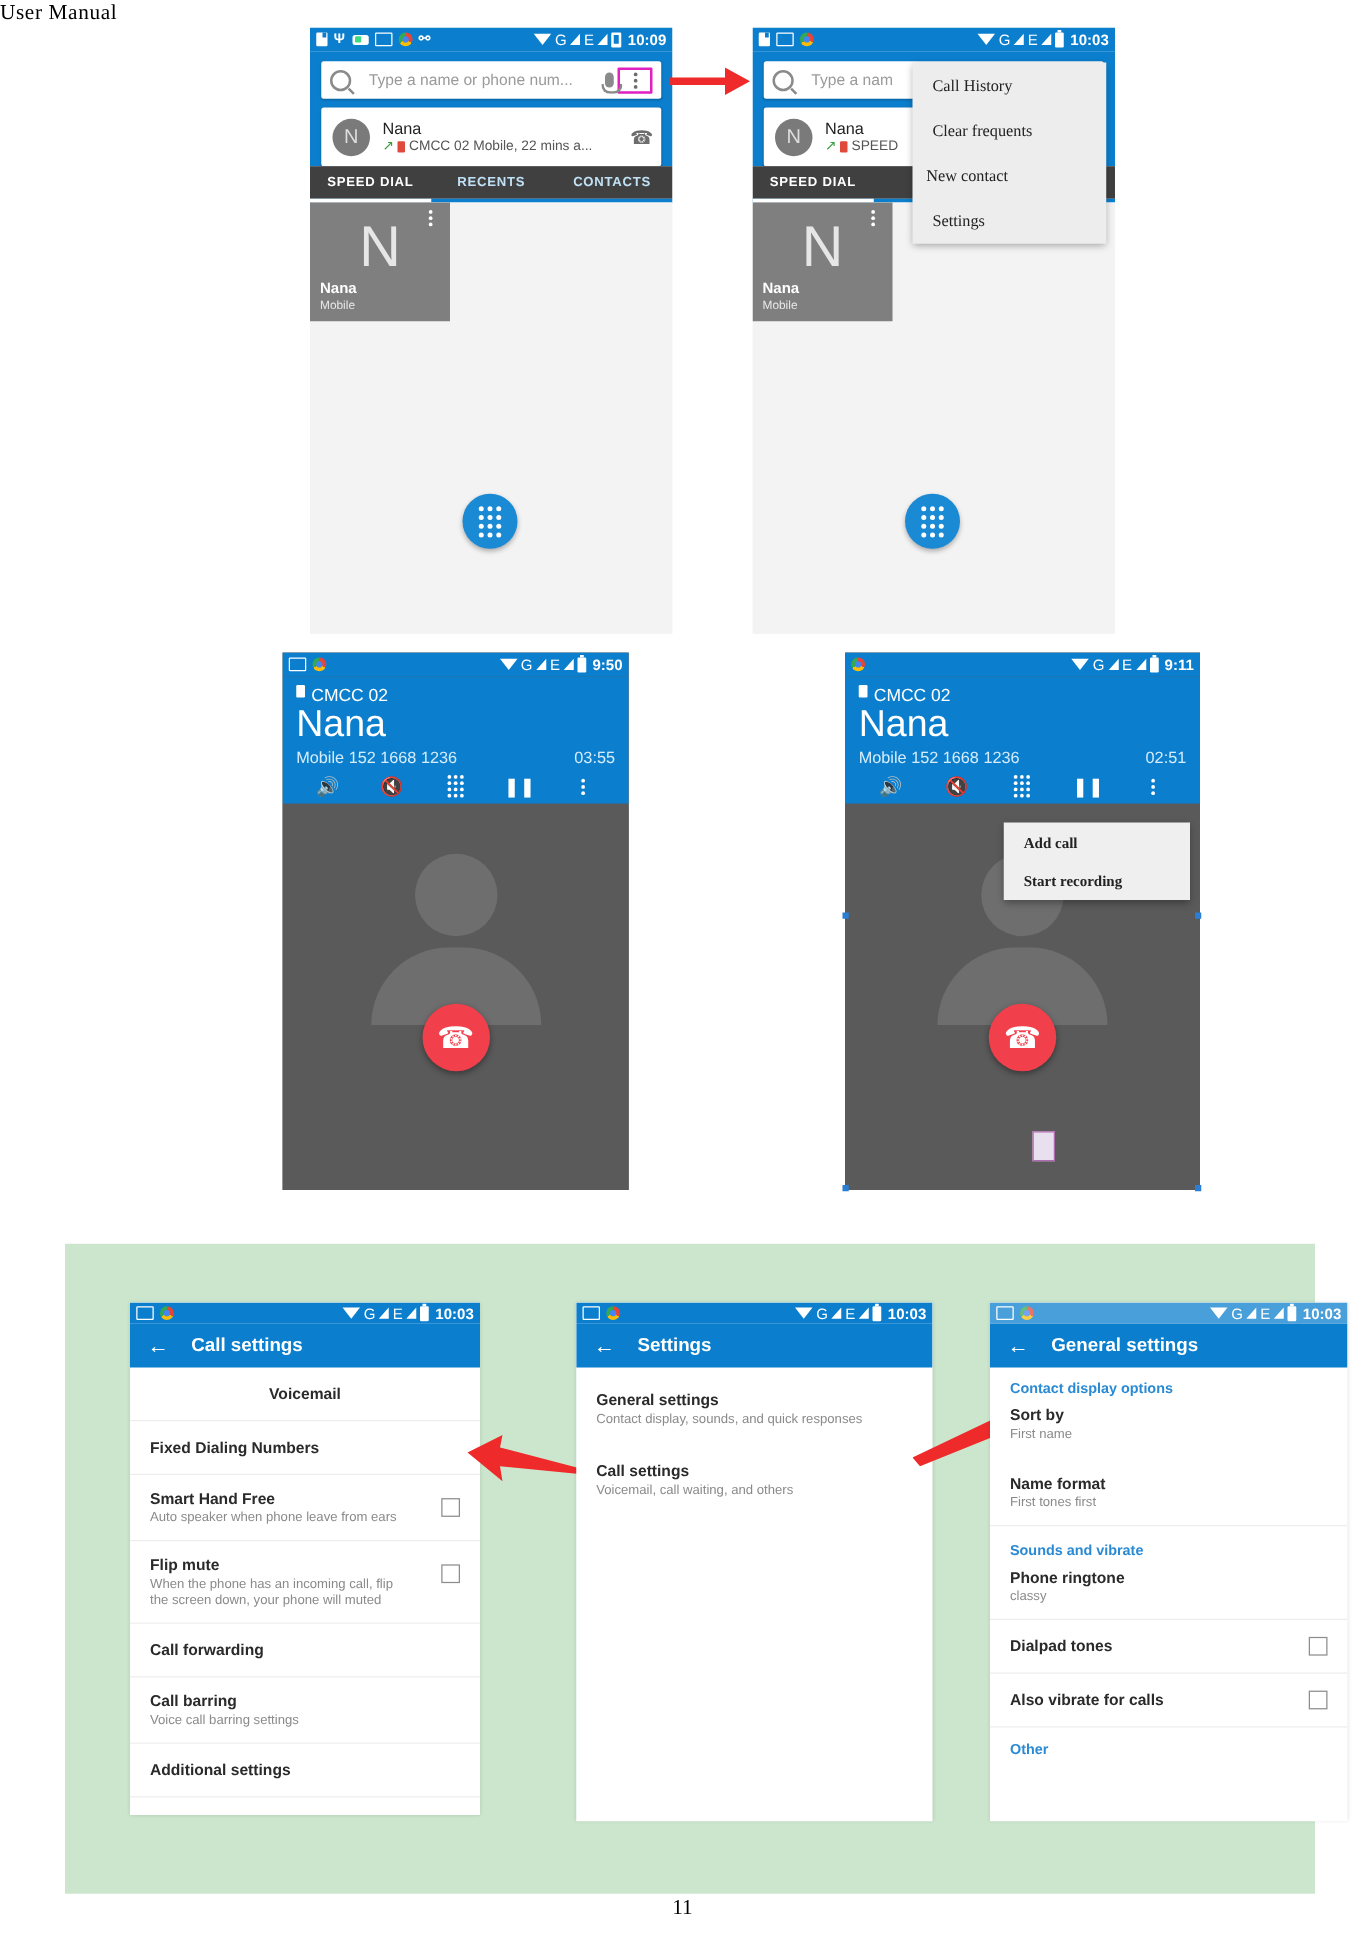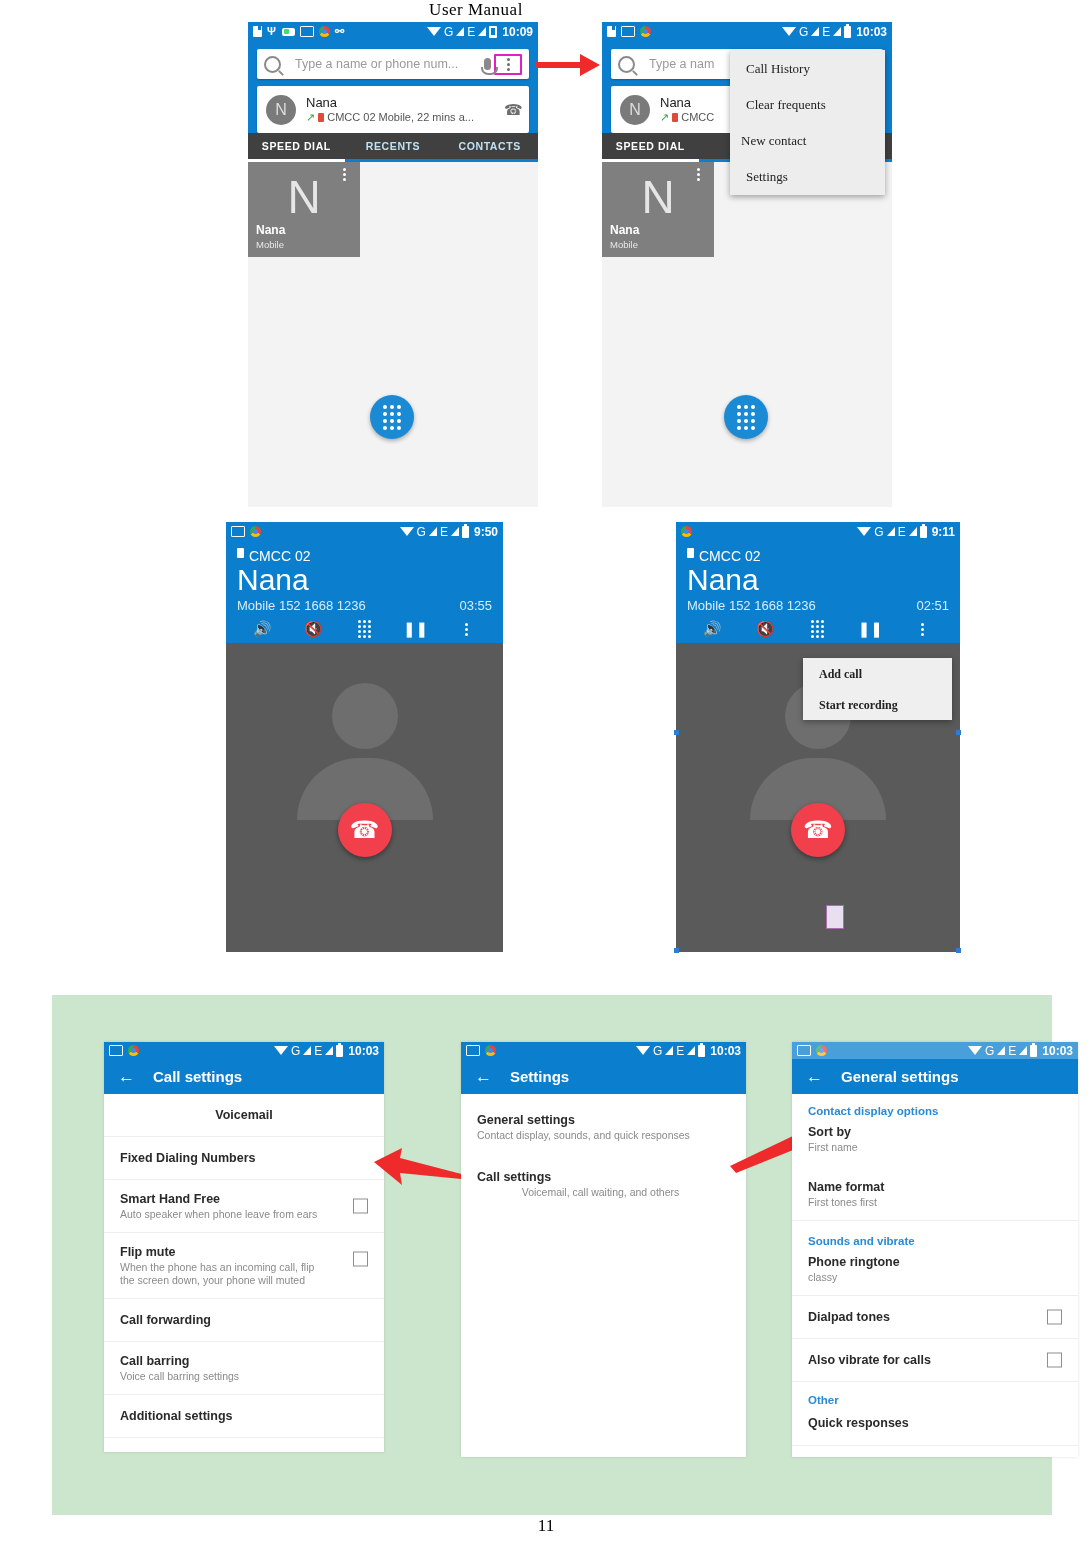--- a/index.html
+++ b/index.html
@@ -1,19 +1,19 @@
 <!DOCTYPE html>
 <html><head>
 <meta charset="utf-8">
 <style>
   html,body{margin:0;padding:0;background:#fff;}
   body{width:1092px;height:1553px;position:relative;font-family:"Liberation Serif",serif;overflow:hidden;}
 
   
-  .doc-header{position:absolute;top:0;left:0;width:952px;text-align:center;
+  .doc-header{position:absolute;top:0;left:0;width:952px;text-align:left;
     font-family:"Liberation Serif",serif;font-size:17px;color:#000;letter-spacing:.5px;}
   .doc-footer{position:absolute;top:1516px;left:0;width:1092px;text-align:center;
     font-family:"Liberation Serif",serif;font-size:17px;color:#000;}
 
   
   .phone{position:absolute;background:#fafafa;overflow:hidden;font-family:"Liberation Sans",sans-serif;}
   .statusbar{height:19px;background:#0b7fce;display:flex;align-items:center;
     padding:0 5px;color:#fff;font-size:11px;font-weight:bold;}
   .sb-left{display:flex;align-items:center;gap:5px;flex:0 0 auto;}
   .sb-spacer{flex:1 1 auto;}
@@ -245,21 +245,21 @@
       <span class="mag"></span>
       <span class="search-ph">Type a nam</span>
     </div>
     <div class="contact-card">
       <div class="avatar">N</div>
       <div class="cc-text">
         <div class="cc-name">Nana</div>
         <div class="cc-sub">
           <span class="arrow-up">↗</span>
           <span class="simchip"></span>
-          <span>CMCC</span>
+          <span>SPEED</span>
         </div>
       </div>
     </div>
   </div>
 
   <div class="tabs">
     <div class="tab active">SPEED DIAL</div>
     <div class="tab">R</div>
     <div class="tab"></div>
   </div>
@@ -529,21 +529,21 @@
     <span class="back">←</span>
     <span class="appbar-title">Settings</span>
   </div>
   <div>
     <div class="srow" style="border-bottom:none;padding-top:18px;">
       <div class="t">General settings</div>
       <div class="s" style="padding-right:6px;">Contact display, sounds, and quick responses</div>
     </div>
     <div class="srow" style="border-bottom:none;padding-top:16px;">
       <div class="t">Call settings</div>
-      <div class="s" style="padding-right:6px;text-align:center;">Voicemail, call waiting, and others</div>
+      <div class="s" style="padding-right:6px;">Voicemail, call waiting, and others</div>
     </div>
   </div>
 </div>
 
 <svg class="arrow" style="left:730px;top:1118px;" width="115" height="58">
   <polygon points="0,48 88,6 78,2 110,0 100,30 93,20 6,55" fill="#ee2a2a"></polygon>
 </svg>
 
 <div class="sheet" style="left:792px;top:1042px;width:286px;height:415px;">
   <div class="statusbar" style="height:17px;opacity:.75;">
@@ -583,17 +583,14 @@
     </div>
     <div class="srow" style="padding-top:13px;padding-bottom:13px;">
       <div class="t">Dialpad tones</div>
       <div class="cb"></div>
     </div>
     <div class="srow" style="padding-top:13px;padding-bottom:13px;">
       <div class="t">Also vibrate for calls</div>
       <div class="cb"></div>
     </div>
     <div class="sect" style="padding-top:12px;">Other</div>
-    <div class="srow" style="padding-top:6px;padding-bottom:14px;">
-      <div class="t">Quick responses</div>
-    </div>
   </div>
 </div>
 
 </body></html>

